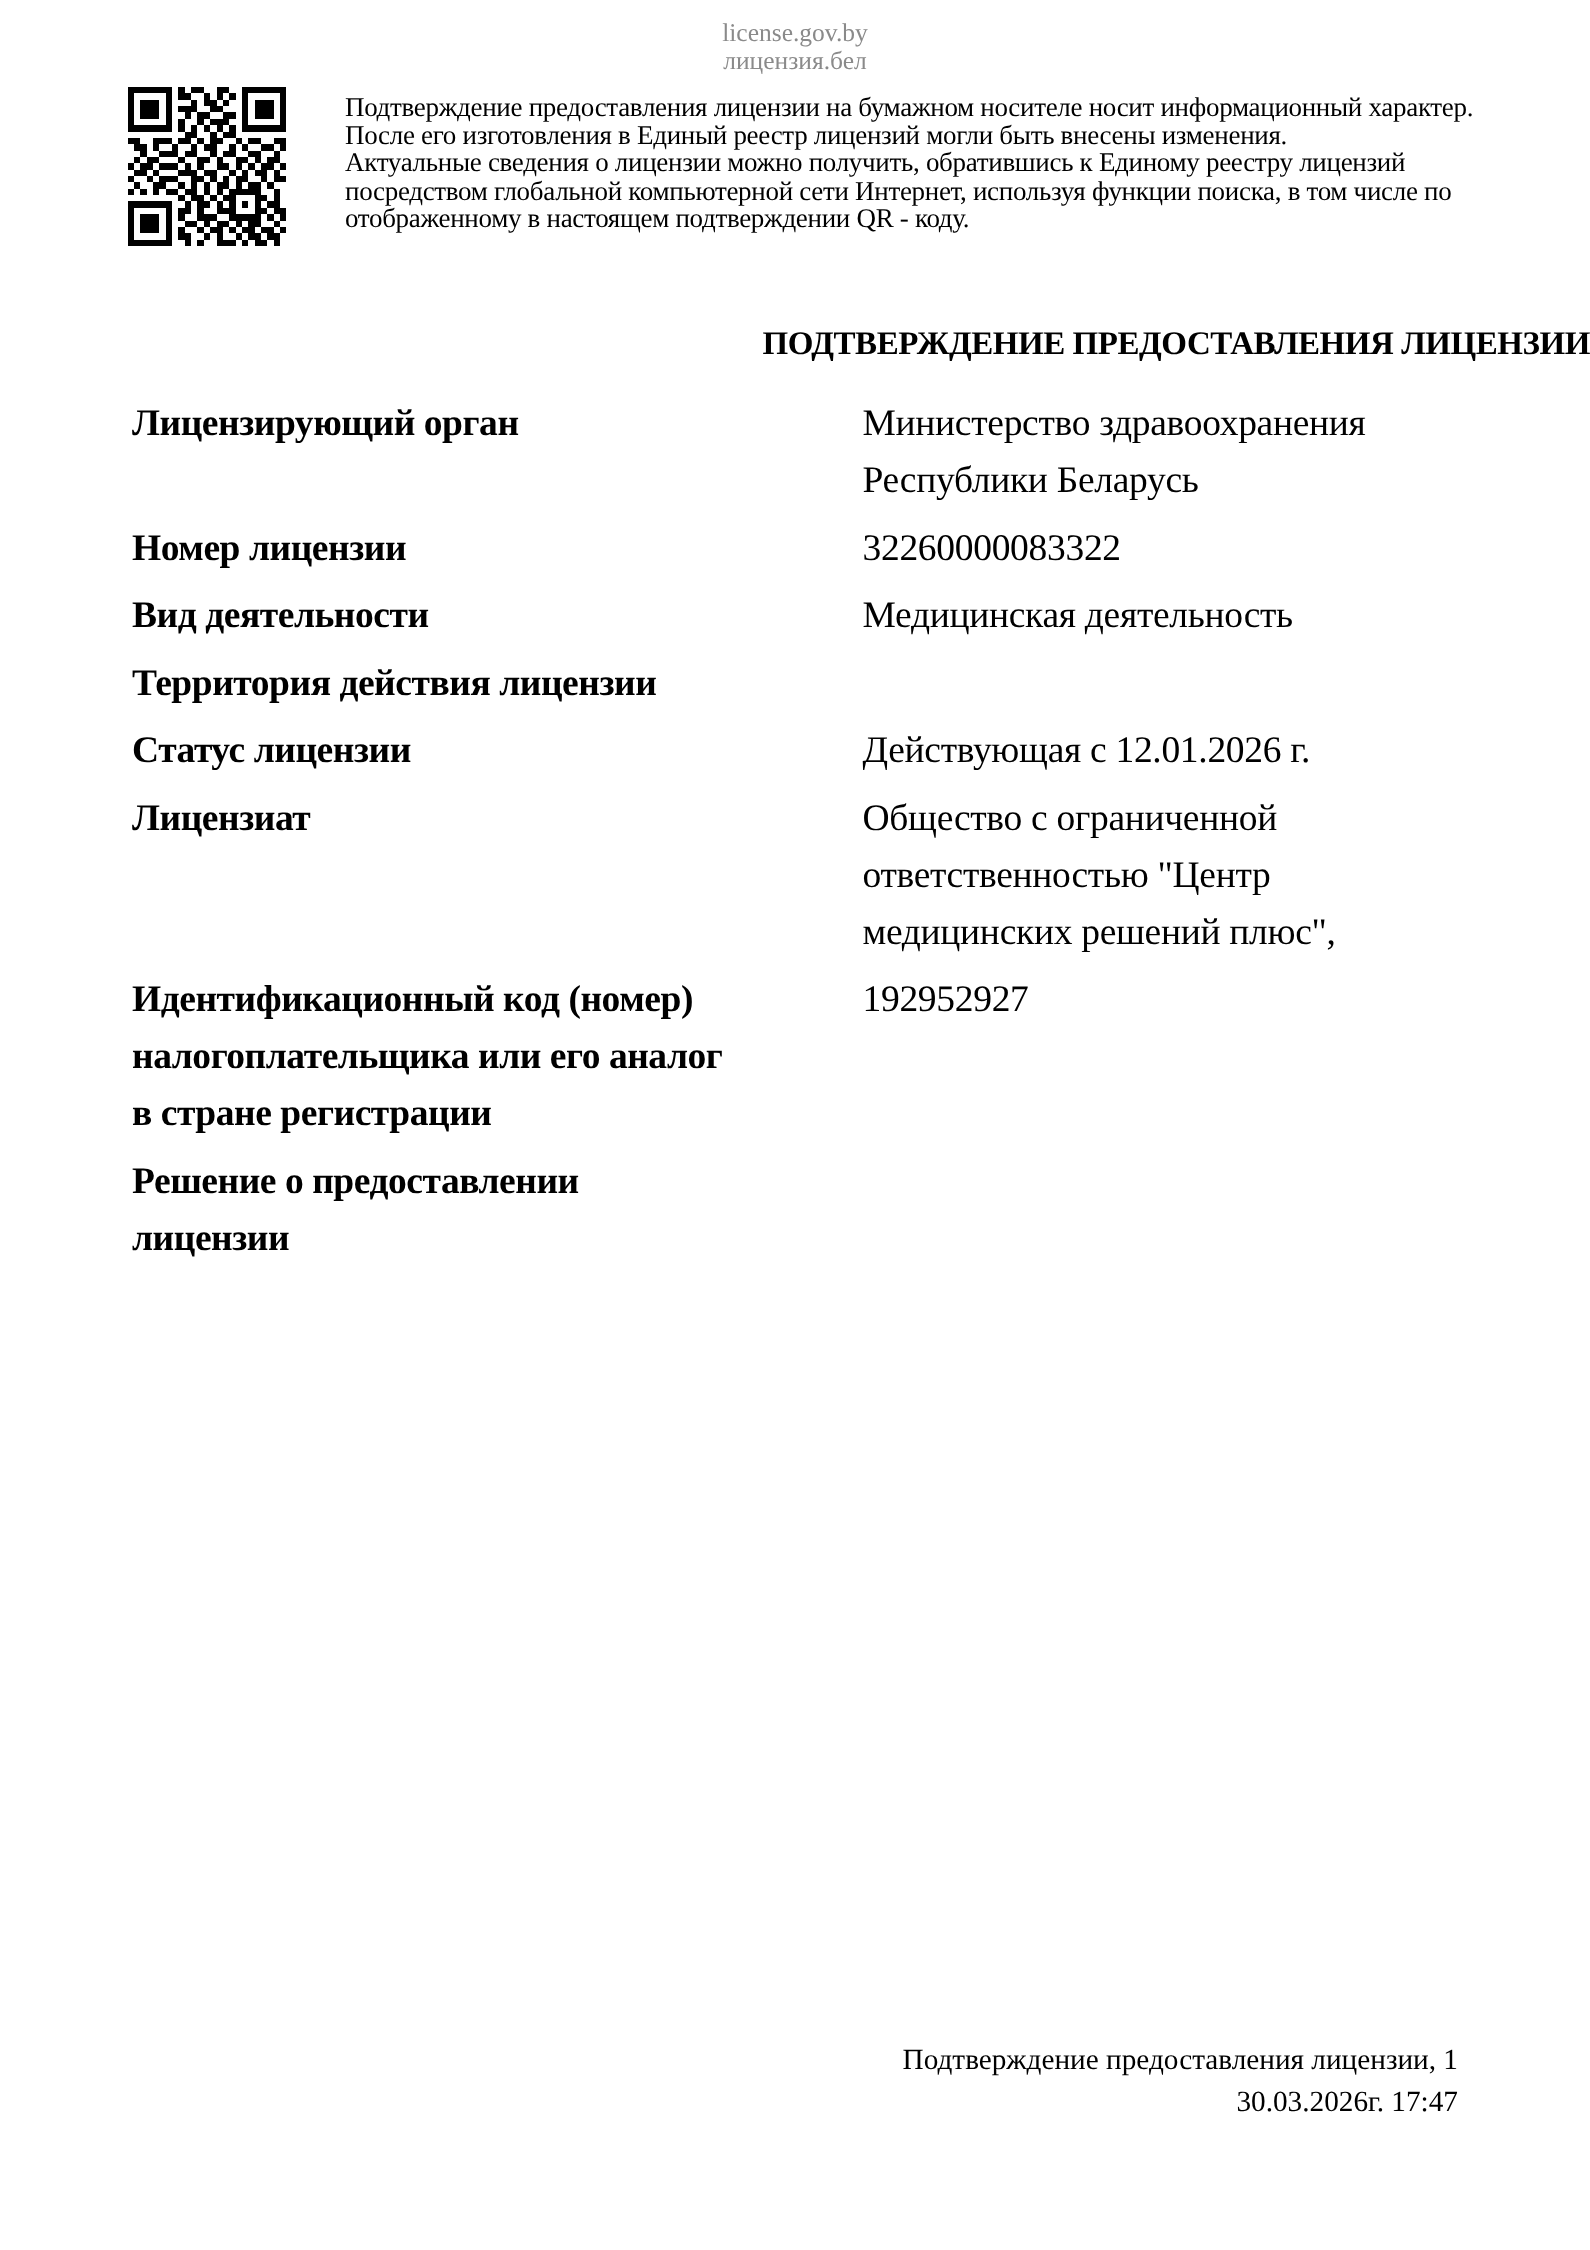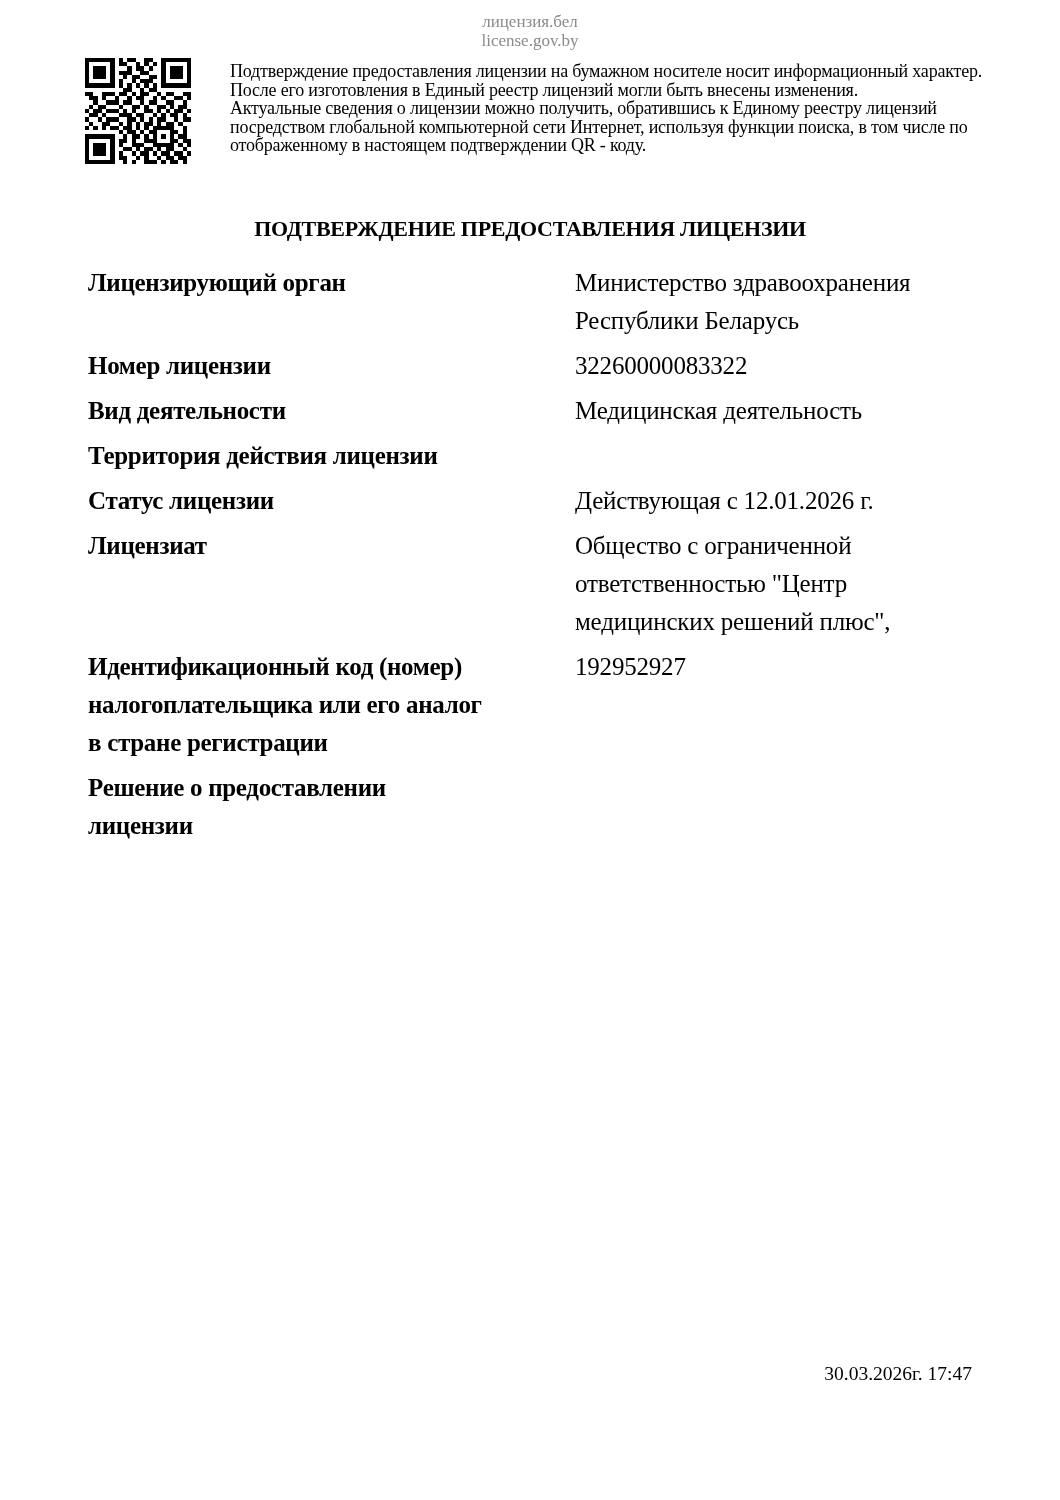--- a/index.html
+++ b/index.html
@@ -47,21 +47,21 @@
     font-size: 18px;
     line-height: 18.6px;
     letter-spacing: -0.2px;
   }
   .notice p { margin: 0; }
   .doc-title {
     position: absolute;
     top: 216px;
     left: 0;
     right: 0;
-    text-align: center;
+    text-align: right;
     font-weight: bold;
     font-size: 22px;
     letter-spacing: -0.3px;
   }
   .fields {
     position: absolute;
     top: 264px;
     left: 88px;
     width: 890px;
   }
@@ -88,22 +88,22 @@
     font-size: 19.5px;
     line-height: 28px;
   }
 </style>
 </head>
 <body>
 
 <div class="page">
 
   <div class="site-header">
+    <div>license.gov.by</div>
     <div>лицензия.бел</div>
-    <div>license.gov.by</div>
   </div>
 
   <div class="qr-box">
       <svg xmlns="http://www.w3.org/2000/svg" viewBox="0 0 25 25" width="106" height="106" shape-rendering="crispEdges">
         <rect width="25" height="25" fill="#ffffff"></rect>
         <rect x="0" y="0" width="1" height="1" fill="#000000"></rect>
         <rect x="1" y="0" width="1" height="1" fill="#000000"></rect>
         <rect x="2" y="0" width="1" height="1" fill="#000000"></rect>
         <rect x="3" y="0" width="1" height="1" fill="#000000"></rect>
         <rect x="4" y="0" width="1" height="1" fill="#000000"></rect>
@@ -473,16 +473,17 @@
       <div class="field-row">
         <div class="field-label">Идентификационный код (номер) налогоплательщика или его аналог в стране регистрации</div>
         <div class="field-value">192952927</div>
       </div>
       <div class="field-row">
         <div class="field-label">Решение о предоставлении лицензии</div>
       </div>
     </div>
 
   <div class="page-footer">
+    <div>Подтверждение предоставления лицензии, 1</div>
     <div>30.03.2026г. 17:47</div>
   </div>
 
 </div>
 
 </body></html>

